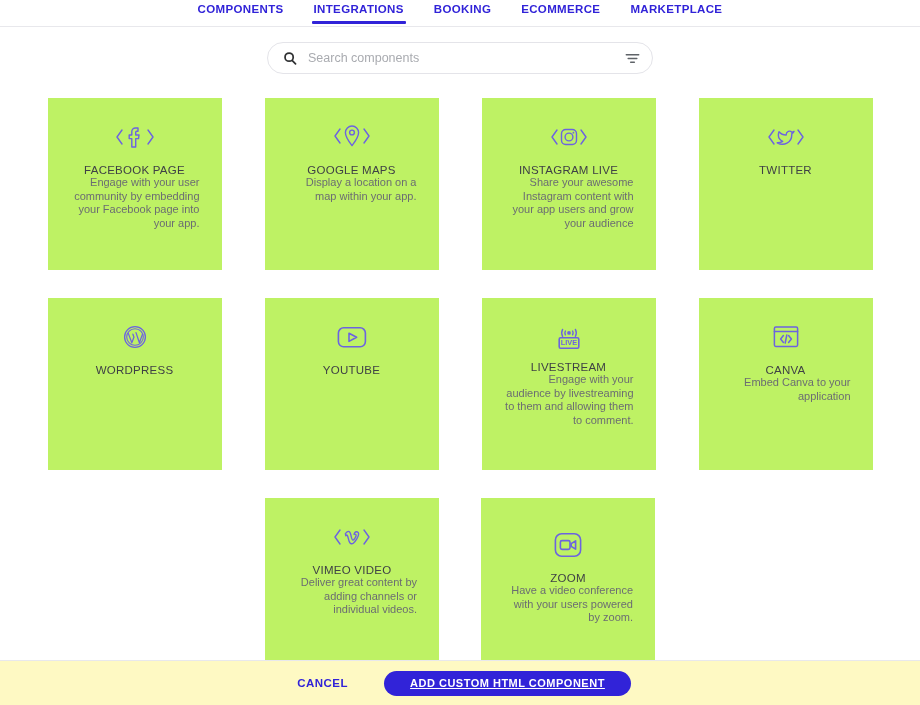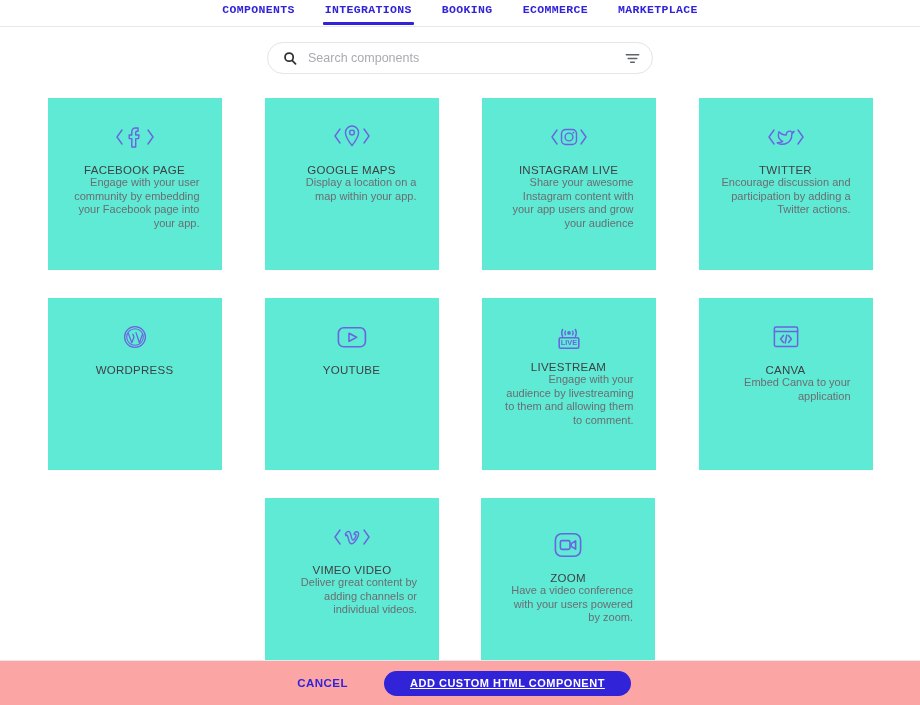--- a/index.html
+++ b/index.html
@@ -20,21 +20,20 @@
   
   #top-nav {
     height: 27px;
     border-bottom: 1px solid #e8e8ec;
     display: flex;
     align-items: flex-start;
     justify-content: center;
     gap: 26px;
     padding-top: 2px;
     position: relative;
-    font-family: Liberation Mono, monospace;
   }
 
   .nav-tab {
     font-size: 11.5px;
     font-weight: bold;
     letter-spacing: 0.35px;
     color: #3123d8;
     cursor: pointer;
     padding: 1px 2px 8px 2px;
     position: relative;
@@ -108,21 +107,21 @@
     gap: 43px;
   }
 
   #row1 { margin-top: 24px; }
   #row2 { margin-top: 28px; }
   #row3 { margin-top: 28px; gap: 42px; }
 
   .card {
     width: 174px;
     height: 172px;
-    background: #5eead4;
+    background: #bef264;
     border: 1px solid transparent;
     display: flex;
     flex-direction: column;
     align-items: center;
     padding-top: 23px;
     cursor: pointer;
     user-select: none;
   }
 
   #row3 .card { height: 173px; }
@@ -167,21 +166,21 @@
   #footer {
     position: absolute;
     left: 0; right: 0;
     bottom: 0;
     height: 45px;
     border-top: 1px solid #e8e8ec;
     display: flex;
     align-items: center;
     justify-content: center;
     gap: 28px;
-    background: #fca5a5;
+    background: #fef9c3;
   }
 
   #cancel-button {
     background: none;
     border: none;
     font-family: "Liberation Sans", sans-serif;
     font-size: 11.5px;
     font-weight: bold;
     letter-spacing: 0.5px;
     color: #3123d8;
@@ -282,21 +281,20 @@
 
     <div class="card">
       <div class="card-icon">
         <svg width="42" height="26" viewBox="0 0 42 26" fill="none" stroke="currentColor" stroke-width="1.4" stroke-linecap="round" stroke-linejoin="round">
           <polyline points="9,6 4,13 9,20"></polyline>
           <polyline points="33,6 38,13 33,20"></polyline>
           <path d="M29,7.4 a6.6,6.6 0 0 1 -2.1,0.8 a3.3,3.3 0 0 0 -5.7,2.2 v0.7 A9.2,9.2 0 0 1 14,7.8 s-2.9,6.6 3.7,9.5 a9.6,9.6 0 0 1 -5.5,1.5 c6.6,3.7 14.6,0 14.6,-8.4 a3.4,3.4 0 0 0 -0.1,-0.6 A4.8,4.8 0 0 0 29,7.4 Z"></path>
         </svg>
       </div>
       <div class="card-title">TWITTER</div>
-      <div class="card-desc">Encourage discussion and participation by adding a Twitter actions.</div>
     </div>
   </div>
 
   <div class="row" id="row2">
 
     <div class="card">
       <div class="card-icon">
         <svg width="24" height="24" viewBox="0 0 24 24" fill="none" stroke="currentColor" stroke-width="1.3">
           <circle cx="12" cy="12" r="10.4"></circle>
           <circle cx="12" cy="12" r="8.3" stroke-width="1.1"></circle>

